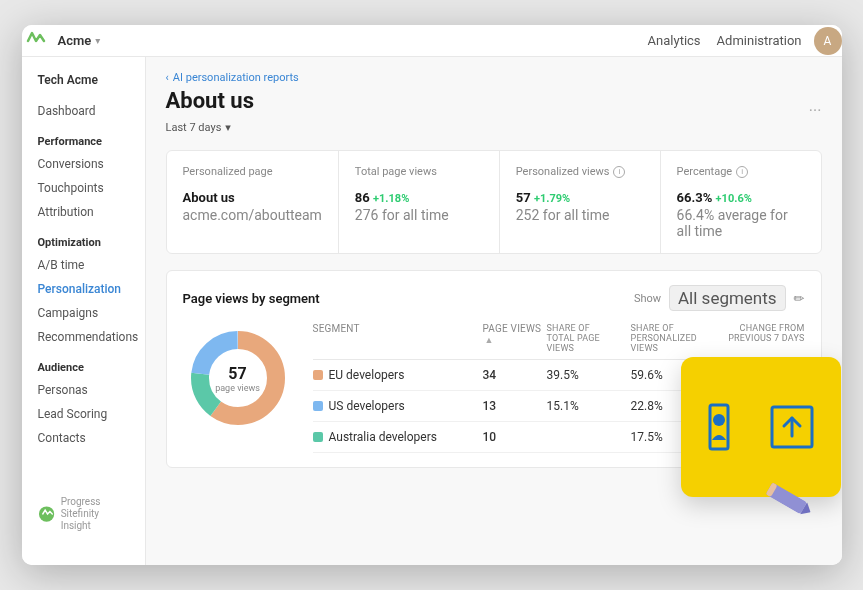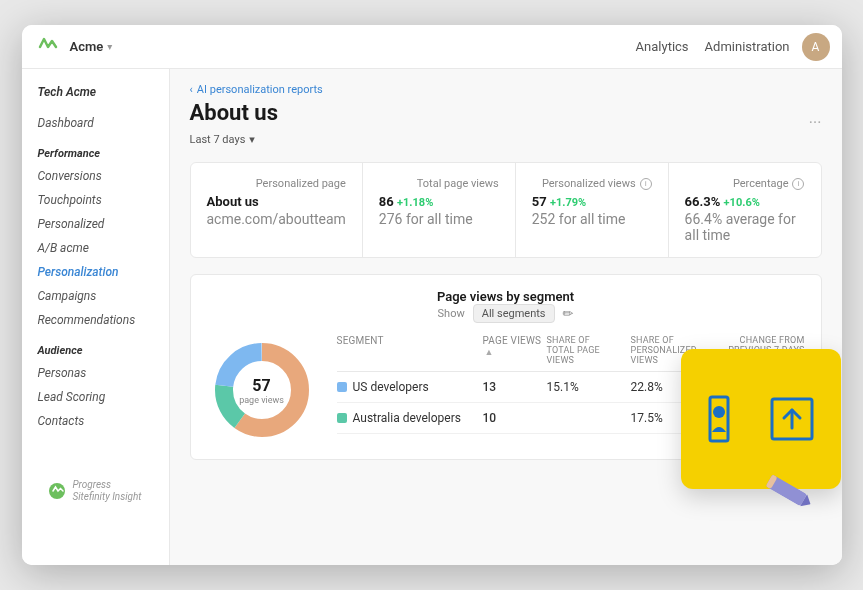--- a/index.html
+++ b/index.html
@@ -19,26 +19,26 @@
       background: #fff;
       border-radius: 10px;
       box-shadow: 0 8px 40px rgba(0,0,0,0.25);
       display: flex;
       flex-direction: column;
       overflow: hidden;
       position: relative;
     }
     
     .topbar {
-      height: 44px;
+      height: 32px;
       background: #fff;
       border-bottom: 1px solid #e8e8e8;
       display: flex;
       align-items: center;
-      padding: 0 12px;
+      padding: 0 0;
       flex-shrink: 0;
     }
     .topbar-logo {
       width: 28px;
       height: 28px;
       margin-right: 8px;
       display: flex;
       align-items: center;
       justify-content: center;
     }
@@ -81,27 +81,26 @@
       color: #fff;
     }
     
     .main-layout {
       display: flex;
       flex: 1;
       overflow: hidden;
     }
     
     .sidebar {
-      width: 148px;
+      width: 124px;
       background: #fff;
       border-right: 1px solid #e8e8e8;
       padding: 16px 0;
       flex-shrink: 0;
       overflow-y: auto;
-      font-style: italic;
     }
     .sidebar-org {
       font-size: 12px;
       font-weight: 600;
       color: #333;
       padding: 0 16px 12px;
     }
     .sidebar-nav-item {
       font-size: 12px;
       color: #555;
@@ -177,25 +176,24 @@
     }
     .stat-card {
       flex: 1;
       padding: 14px 16px;
       border-right: 1px solid #e8e8e8;
     }
     .stat-card:last-child { border-right: none; }
     .stat-label {
       font-size: 11px;
       color: #888;
-      margin-bottom: 4px;
+      margin-bottom: 12px;
       display: flex;
       align-items: center;
       gap: 4px;
-      justify-content: flex-end;
     }
     .stat-info-icon {
       width: 12px;
       height: 12px;
       border-radius: 50%;
       border: 1px solid #aaa;
       display: inline-flex;
       align-items: center;
       justify-content: center;
       font-size: 8px;
@@ -223,40 +221,39 @@
       border: 1px solid #e8e8e8;
       border-radius: 6px;
       padding: 14px 16px;
       position: relative;
     }
     .segment-header {
       display: flex;
       align-items: center;
       justify-content: space-between;
       margin-bottom: 12px;
-      flex-direction: column;
     }
     .segment-title {
       font-size: 13px;
       font-weight: 600;
       color: #1a1a1a;
     }
     .segment-controls {
       display: flex;
       align-items: center;
       gap: 8px;
       font-size: 11px;
       color: #888;
     }
     .segment-badge {
       background: #f0f0f0;
       border: 1px solid #ddd;
       border-radius: 4px;
       padding: 2px 8px;
-      font-size: 11px;
+      font-size: 17px;
       color: #555;
       cursor: pointer;
     }
     .segment-edit-icon {
       color: #888;
       cursor: pointer;
       font-size: 13px;
     }
     .segment-body {
       display: flex;
@@ -388,22 +385,23 @@
   </div>
 
   <div class="main-layout">
 
     <div class="sidebar">
       <div class="sidebar-org">Tech Acme</div>
       <span class="sidebar-nav-item">Dashboard</span>
       <span class="sidebar-section-label">Performance</span>
       <span class="sidebar-nav-item">Conversions</span>
       <span class="sidebar-nav-item">Touchpoints</span>
-      <span class="sidebar-nav-item">Personalized</span>
-      <span class="sidebar-nav-item">A/B acme</span>
+      <span class="sidebar-nav-item">Attribution</span>
+      <span class="sidebar-section-label">Optimization</span>
+      <span class="sidebar-nav-item">A/B time</span>
       <span class="sidebar-nav-item active">Personalization</span>
       <span class="sidebar-nav-item">Campaigns</span>
       <span class="sidebar-nav-item">Recommendations</span>
       <span class="sidebar-section-label">Audience</span>
       <span class="sidebar-nav-item">Personas</span>
       <span class="sidebar-nav-item">Lead Scoring</span>
       <span class="sidebar-nav-item">Contacts</span>
       <div style="flex:1; min-height: 30px;"></div>
       <div class="sidebar-footer">
         <svg width="18" height="18" viewBox="0 0 18 18">
@@ -509,20 +507,30 @@
 
           <div class="segment-table">
             <div class="segment-table-header">
               <span>SEGMENT</span>
               <span>PAGE VIEWS <span class="sort-indicator">▲</span></span>
               <span style="font-size:9px;">SHARE OF<br>TOTAL PAGE VIEWS</span>
               <span style="font-size:9px;">SHARE OF<br>PERSONALIZED VIEWS</span>
               <span style="font-size:9px;text-align:right;">CHANGE FROM<br>PREVIOUS 7 DAYS</span>
             </div>
 
+            <div class="segment-table-row">
+              <div class="segment-name">
+                <div class="segment-dot" style="background:#e8a87c;"></div>
+                <span>EU developers</span>
+              </div>
+              <span class="segment-num">34</span>
+              <span class="segment-pct">39.5%</span>
+              <span class="segment-pct">59.6%</span>
+              <span class="segment-change-pos">+3.03%</span>
+            </div>
 
             <div class="segment-table-row">
               <div class="segment-name">
                 <div class="segment-dot" style="background:#7eb8f0;"></div>
                 <span>US developers</span>
               </div>
               <span class="segment-num">13</span>
               <span class="segment-pct">15.1%</span>
               <span class="segment-pct">22.8%</span>
               <span class="segment-change-zero">0%</span>

